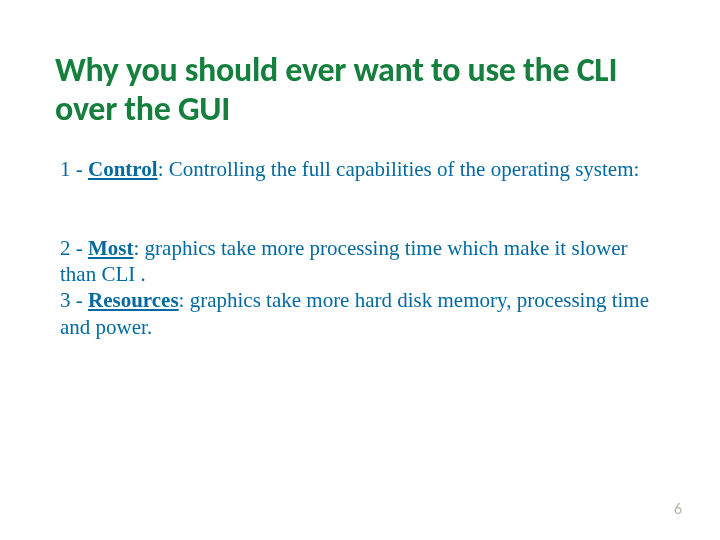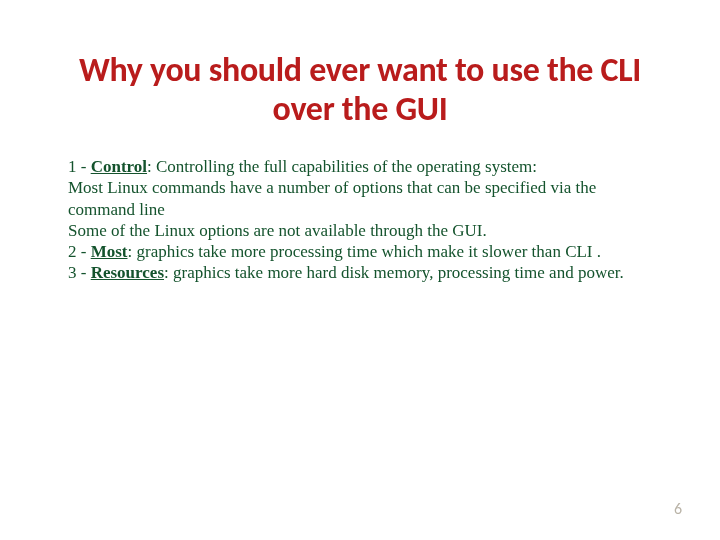--- a/index.html
+++ b/index.html
@@ -15,31 +15,30 @@
       width: 100%;
       height: 100%;
       padding: 50px 55px 0 55px;
       position: relative;
     }
     .title {
       font-family: Calibri, Arial, sans-serif;
       font-weight: 700;
       font-size: 34px;
       line-height: 1.15;
-      text-align: center;
-      color: #b91c1c;
+      text-align: left;
+      color: #15803d;
       margin-bottom: 28px;
       letter-spacing: -0.3px;
     }
     .body-text {
-      font-size: 17px;
+      font-size: 21px;
       line-height: 1.25;
-      color: #14532d;
+      color: #0369a1;
       padding: 0 5px;
-      margin-left: 8px;
     }
     .body-text .row { display: inline; }
     .body-text .label { font-weight: 700; }
     .body-text .label.u { text-decoration: underline; }
     .page-num {
       position: absolute;
       bottom: 22px;
       right: 38px;
       font-family: Calibri, Arial, sans-serif;
       font-size: 16px;
@@ -49,26 +48,22 @@
 </head>
 <body>
 
 <div class="slide">
   <h1 class="title">Why you should ever want to use the CLI over the GUI</h1>
 
   <div class="body-text">
     <span class="row">
       <span>1 - </span><span class="label u">Control</span><span>: Controlling the full capabilities of the operating system:</span>
     </span><br>
-    <span class="row">
-      <span>Most Linux commands have a number of options that can be specified via the command line</span>
-    </span><br>
-    <span class="row">
-      <span>Some of the Linux options are not available through the GUI.</span>
-    </span><br>
+    <br>
+    <br>
     <span class="row">
       <span>2 - </span><span class="label u">Most</span><span>: graphics take more processing time which make it slower than CLI .</span>
     </span><br>
     <span class="row">
       <span>3 - </span><span class="label u">Resources</span><span>: graphics take more hard disk memory, processing time and power.</span>
     </span>
   </div>
 
   <div class="page-num">6</div>
 </div>

